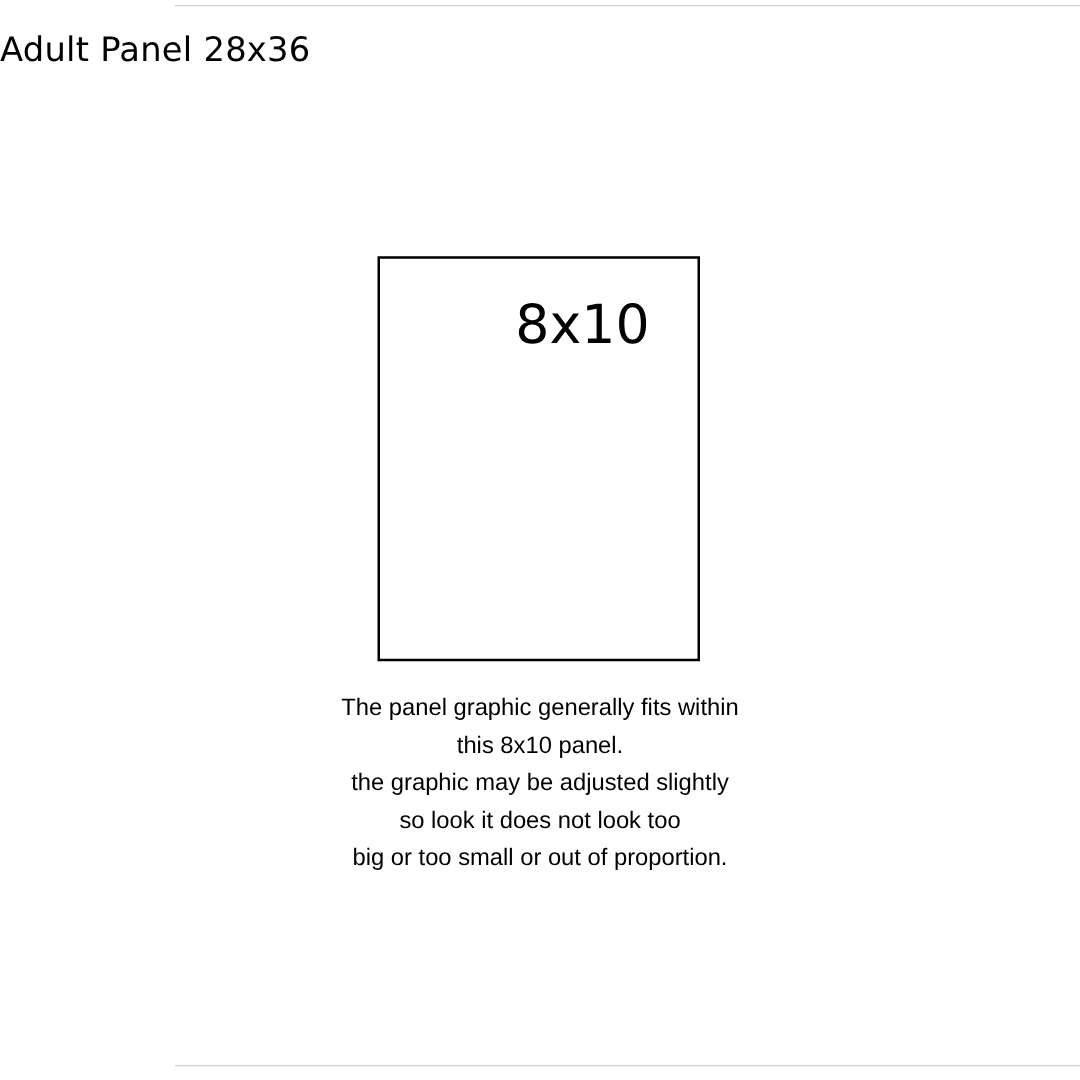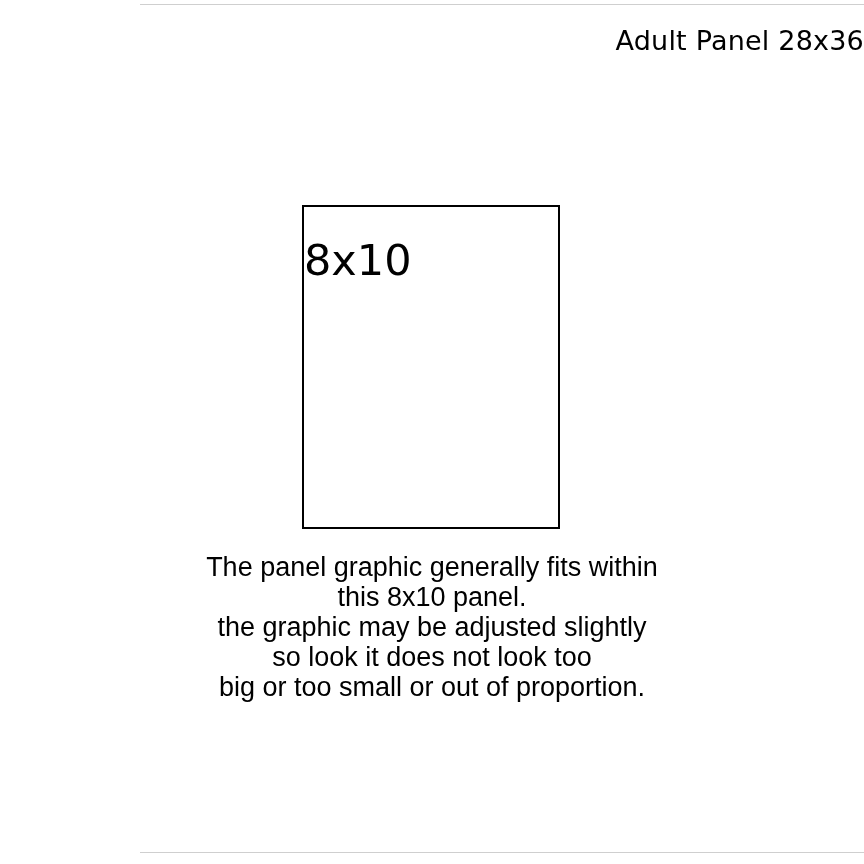--- a/index.html
+++ b/index.html
@@ -30,21 +30,21 @@
     background: #cfcfcf;
   }
   .rule-top { top: 4px; }
   .rule-bottom { top: 852px; }
 
   .panel-title {
     position: absolute;
     left: 0;
     top: 24px;
     width: 864px;
-    text-align: right;
+    text-align: left;
     font-size: 27px;
     line-height: 34px;
     font-family: "DejaVu Sans", sans-serif;
     letter-spacing: 0.2px;
   }
 
   .window-box {
     position: absolute;
     left: 302px;
     top: 205px;
@@ -52,32 +52,34 @@
     height: 324px;
     border: 2px solid #000000;
     background: #ffffff;
     box-sizing: border-box;
   }
   .window-label {
     position: absolute;
     left: 0;
     top: 28px;
     width: 100%;
+    text-align: center;
     font-size: 43px;
     line-height: 50px;
     font-family: "DejaVu Sans", sans-serif;
+    padding-left: 35px;
   }
 
   .caption {
     position: absolute;
     left: 32px;
     top: 552px;
     width: 800px;
     text-align: center;
-    font-size: 27px;
+    font-size: 19px;
     line-height: 30px;
     font-family: "Liberation Sans", sans-serif;
   }
   .caption div {
     white-space: nowrap;
   }
 </style>
 </head>
 <body>
 

